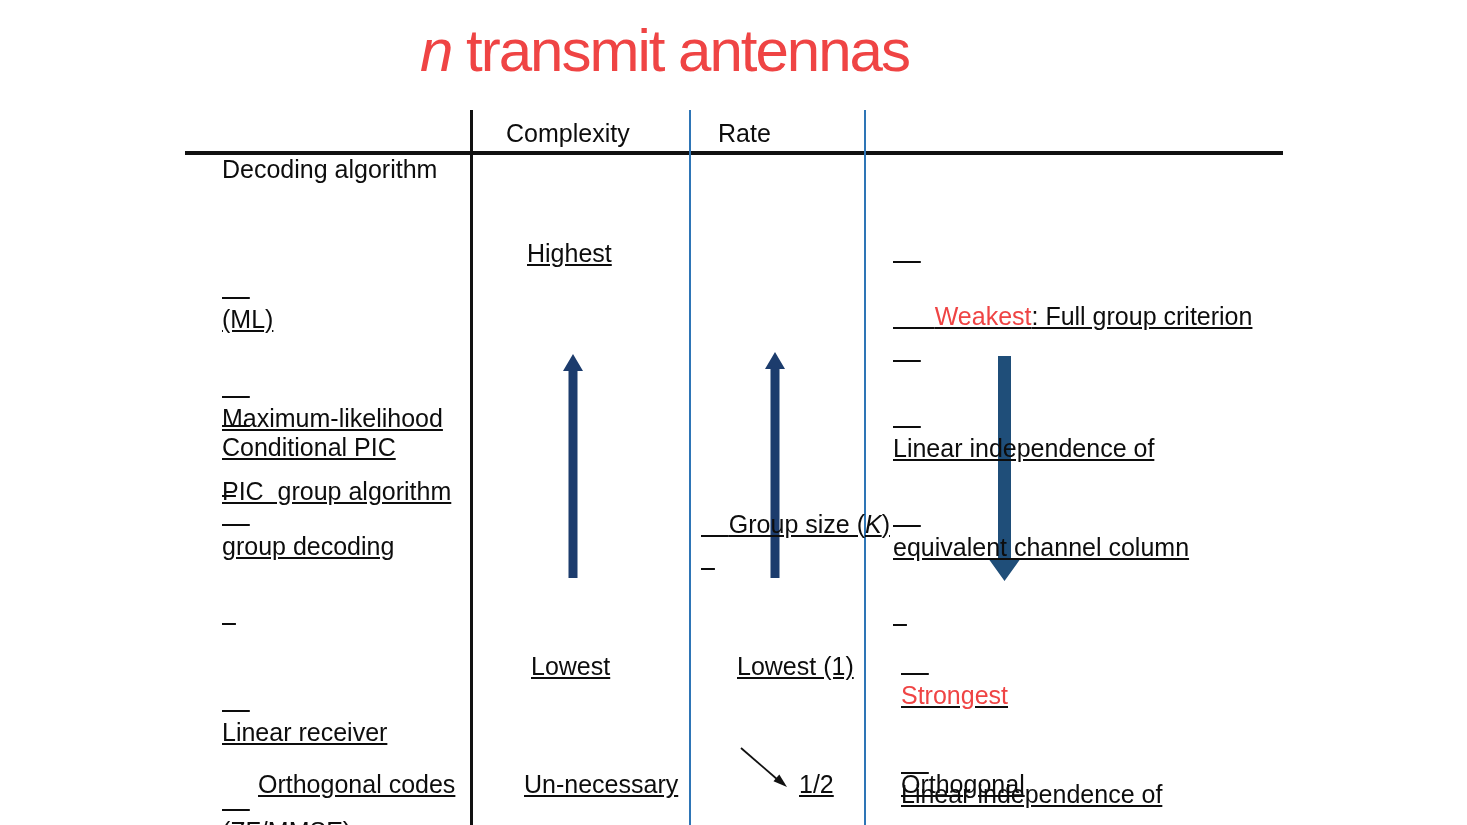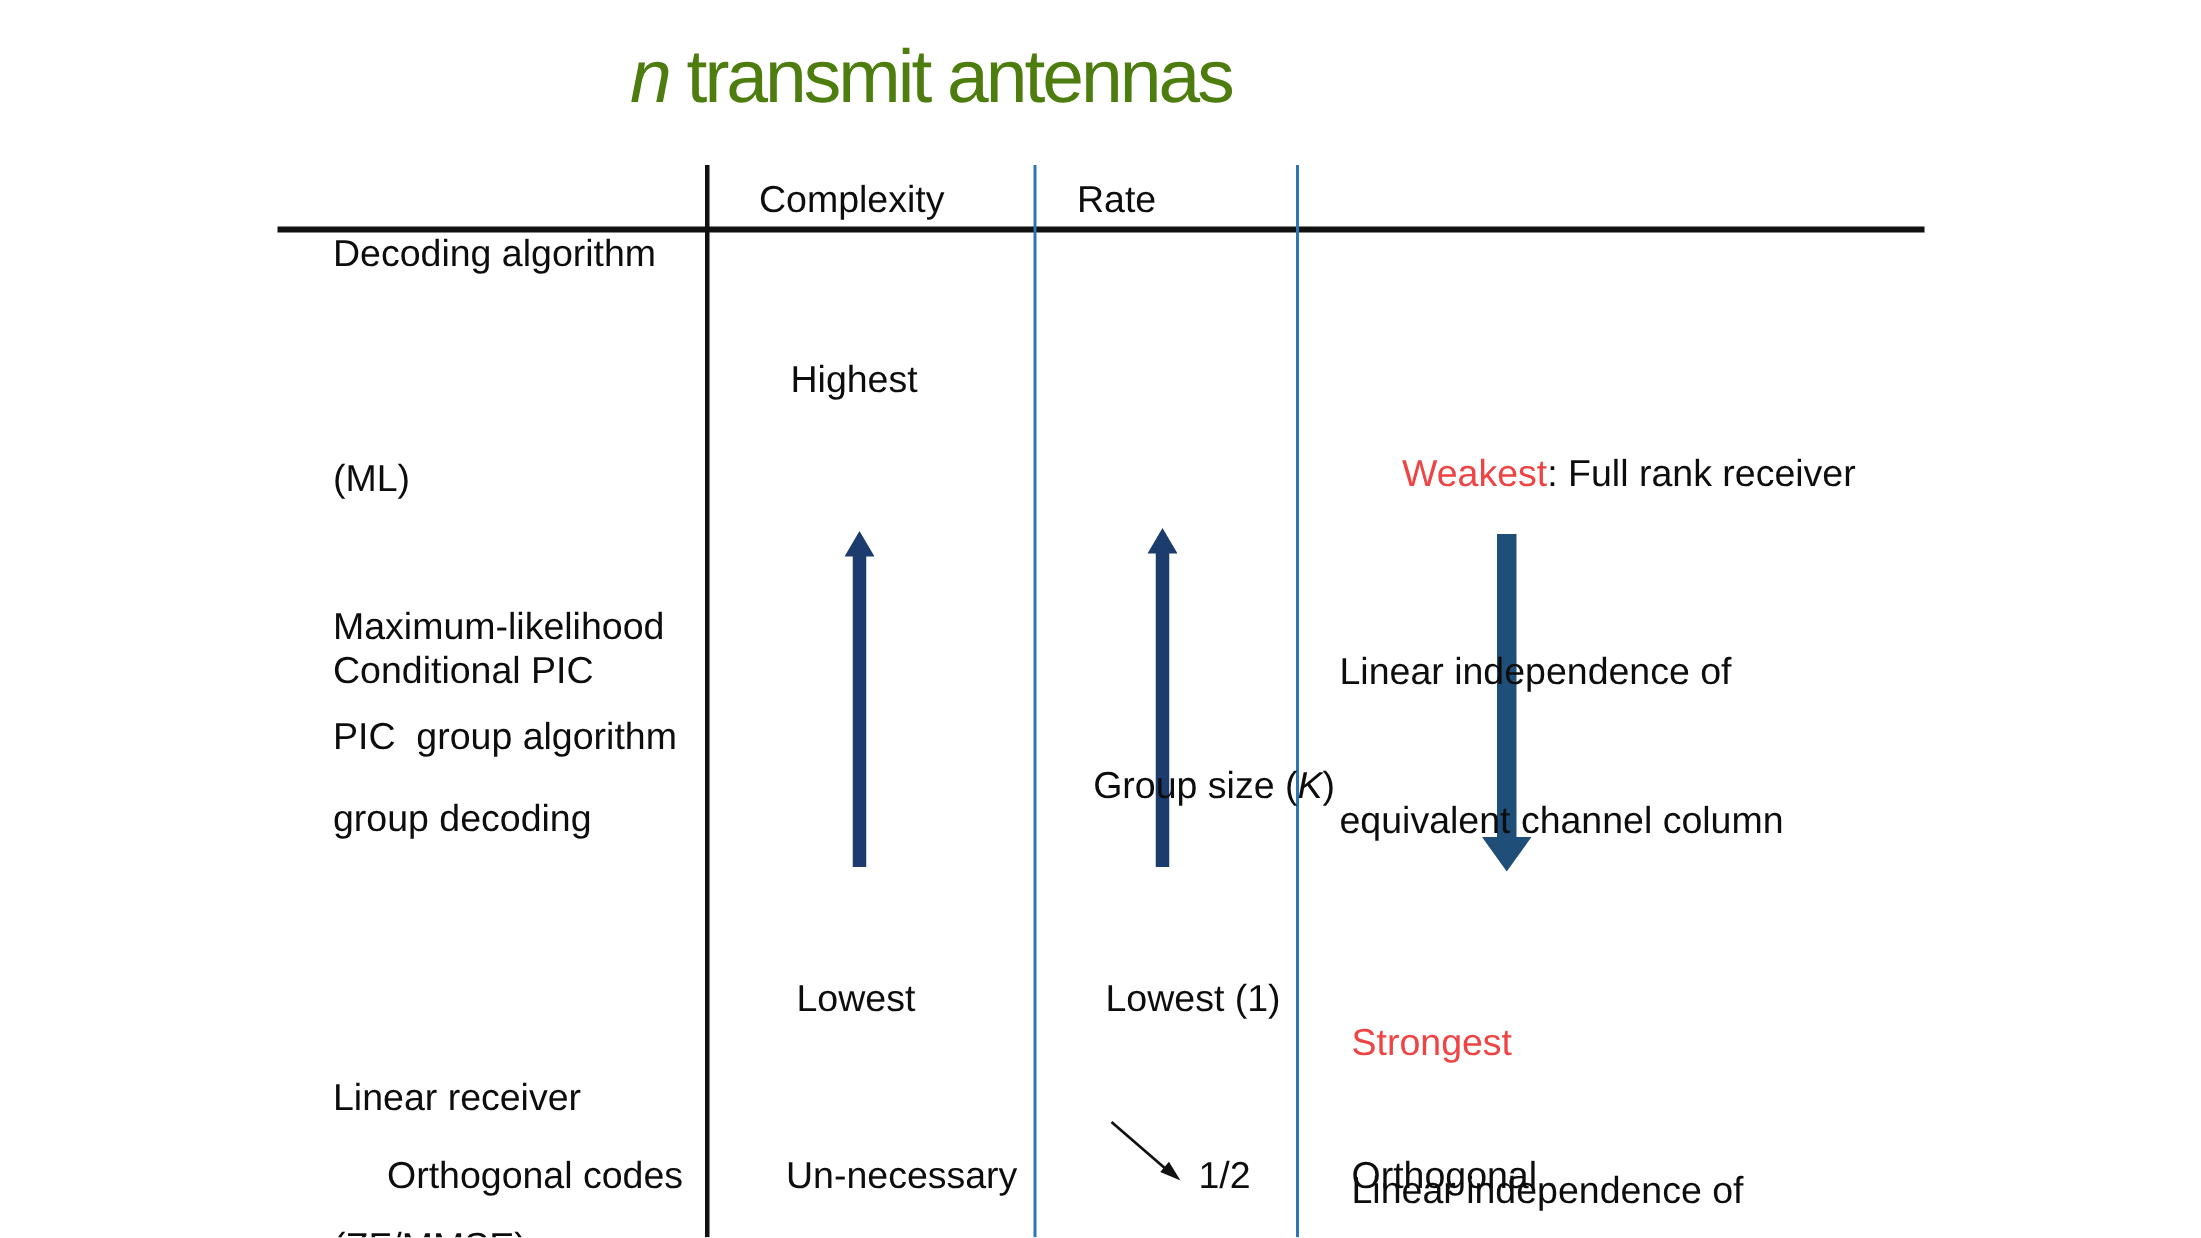--- a/index.html
+++ b/index.html
@@ -15,32 +15,33 @@
     overflow: hidden;
     font-family: "Liberation Sans", sans-serif;
     color: #0d0d0d;
   }
   .abs { position: absolute; }
 
   .title {
     top: 16px;
     left: 420px;
     width: 580px;
-    font-size: 50px;
+    font-size: 60px;
     line-height: 70px;
     letter-spacing: -2px;
-    color: #4d7c0f;
+    color: #ef4444;
     white-space: nowrap;
   }
   .title .var { font-style: italic; }
 
   .cell {
     font-size: 25px;
     line-height: 33px;
     white-space: pre-wrap;
+    text-decoration: underline;
   }
   .hdr {
     font-size: 25px;
     line-height: 30px;
     white-space: nowrap;
   }
 
   .hline {
     left: 185px;
     top: 151px;
@@ -92,21 +93,21 @@
     </svg>
   </div>
 
   <div class="abs cell" style="left:222px; top:237px;">
     <div>(ML)</div>
     <div>Maximum-likelihood</div>
   </div>
   <div class="abs cell" style="left:527px; top:237px;">Highest</div>
   <div class="abs cell" style="left:893px; top:201px;">
     <div>
-      <span class="red">Weakest</span><span>: Full rank receiver</span>
+      <span class="red">Weakest</span><span>: Full group criterion</span>
     </div>
     <div>Linear independence of</div>
     <div>equivalent channel column</div>
   </div>
 
   <div class="abs cell" style="left:222px; top:365px;">
     <div>Conditional PIC</div>
     <div>group decoding</div>
   </div>
 

